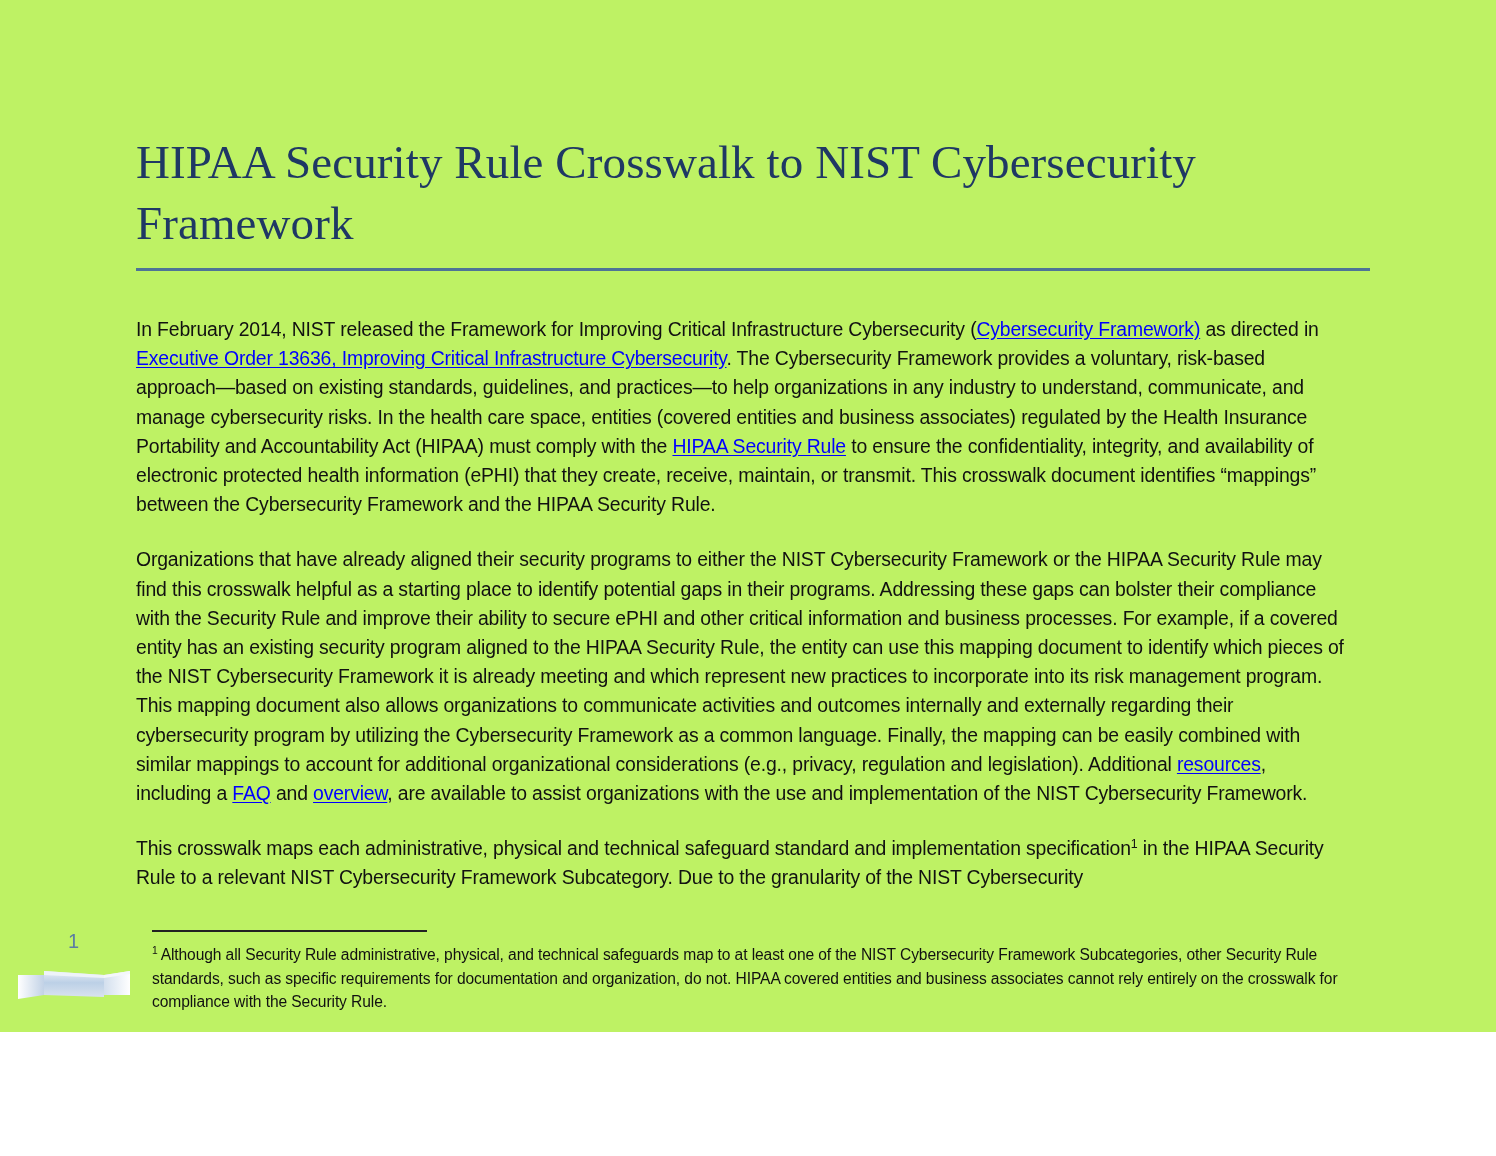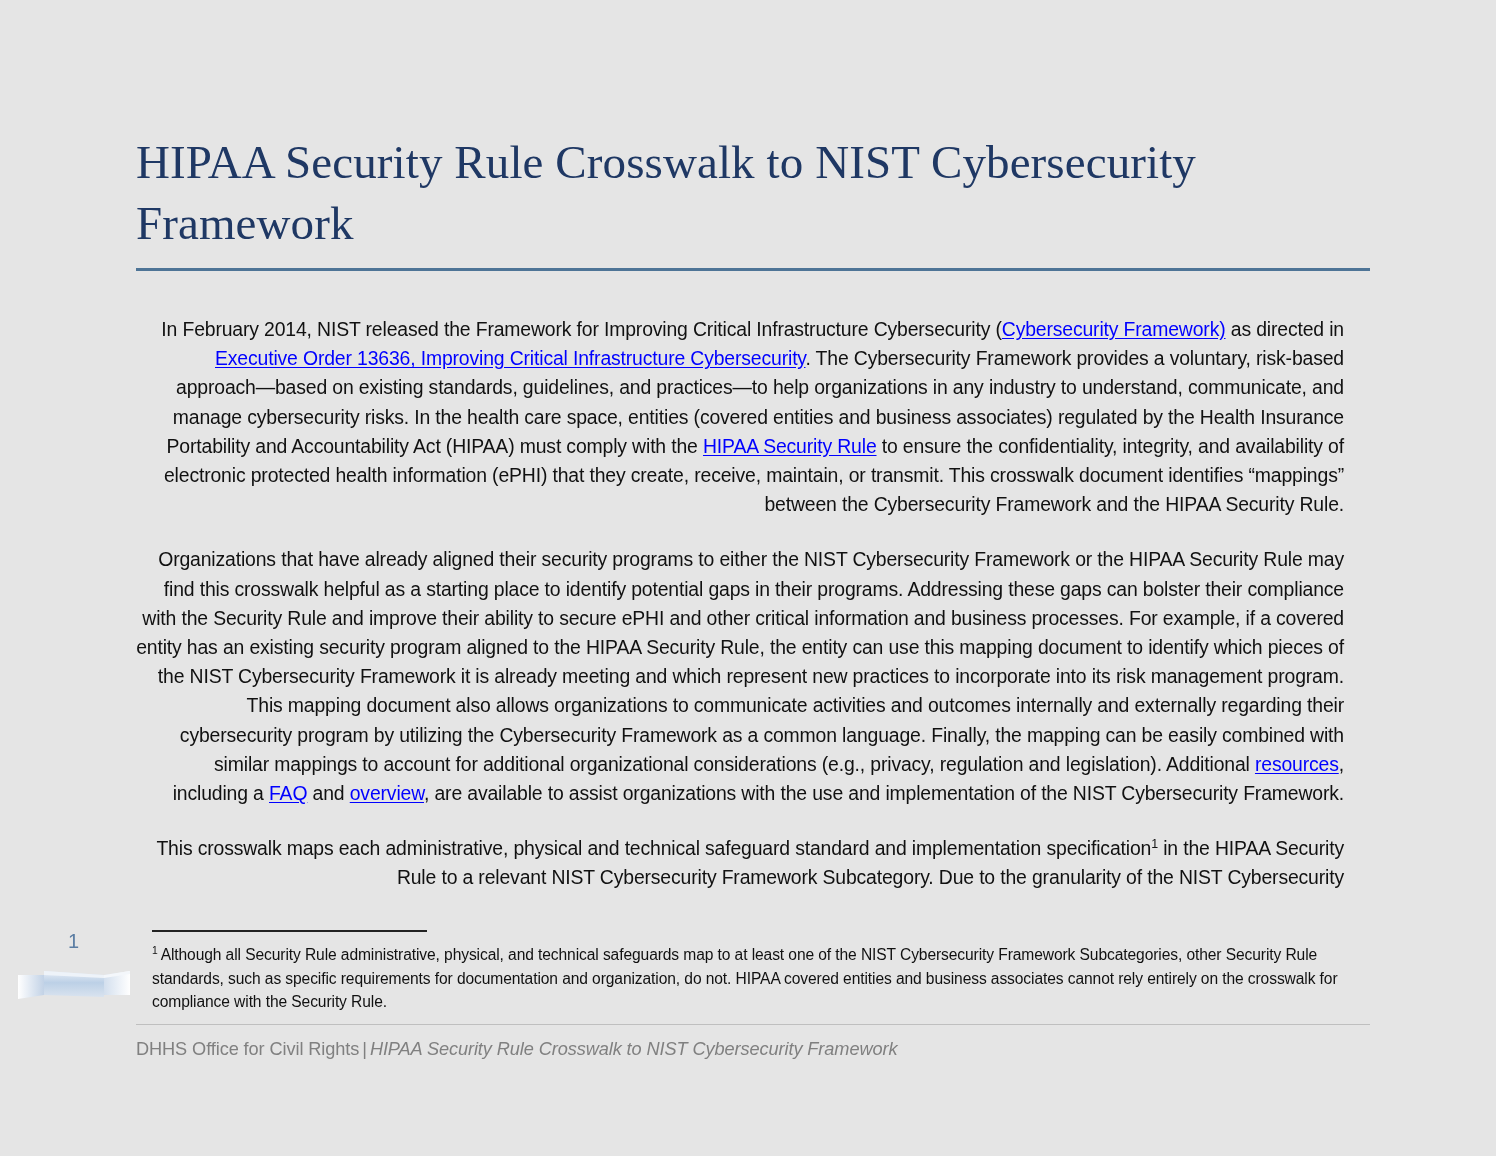--- a/index.html
+++ b/index.html
@@ -17,22 +17,22 @@
     color: #000000;
     -webkit-font-smoothing: antialiased;
   }
 
   
   .page {
     position: absolute;
     left: 0;
     top: 0;
     width: 1496px;
-    height: 1156px;
-    background: #e5e5e5;
+    height: 1032px;
+    background: #bef264;
   }
 
   
   .title-block {
     position: absolute;
     left: 136px;
     top: 132px;
     width: 1234px;
   }
   .doc-title {
@@ -55,21 +55,21 @@
     position: absolute;
     left: 136px;
     top: 315px;
     width: 1208px;
   }
   p.para {
     margin: 0 0 26px 0;
     font-size: 19.4px;
     line-height: 29.2px;
     color: #111111;
-    text-align: right;
+    text-align: left;
     font-family: "Liberation Sans", sans-serif;
     letter-spacing: -0.15px;
   }
   p.para:last-child { margin-bottom: 6px; }
 
   a.doclink,
   .doclink {
     color: #0000FF;
     text-decoration: underline;
     text-underline-offset: 2px;
@@ -173,24 +173,20 @@
 
     <p class="para"><span>This crosswalk maps each administrative, physical and technical safeguard standard and implementation specification</span><sup class="fnref">1</sup><span> in the HIPAA Security Rule to a relevant NIST Cybersecurity Framework Subcategory. Due to the granularity of the NIST Cybersecurity</span></p>
 
   </div>
 
   <div class="footnote-area">
     <div class="footnote-rule"></div>
     <p class="footnote-text"><sup>1</sup><span>Although all Security Rule administrative, physical, and technical safeguards map to at least one of the NIST Cybersecurity Framework Subcategories, other Security Rule standards, such as specific requirements for documentation and organization, do not. HIPAA covered entities and business associates cannot rely entirely on the crosswalk for compliance with the Security Rule.</span></p>
   </div>
 
-  <div class="footer-area">
-    <div class="footer-rule"></div>
-    <div class="footer-text"><span>DHHS Office for Civil Rights</span><span class="footer-sep">|</span><span class="footer-title">HIPAA Security Rule Crosswalk to NIST Cybersecurity Framework</span></div>
-  </div>
 
   <div class="pagenum-block">
     <div class="pagenum">1</div>
     <div class="ribbon">
       <svg width="112" height="38" viewBox="0 0 112 38" xmlns="http://www.w3.org/2000/svg">
         <defs>
           <linearGradient id="gL" x1="0" y1="0" x2="1" y2="0">
             <stop offset="0%" stop-color="#ffffff"></stop>
             <stop offset="100%" stop-color="#c2d2e6"></stop>
           </linearGradient>

